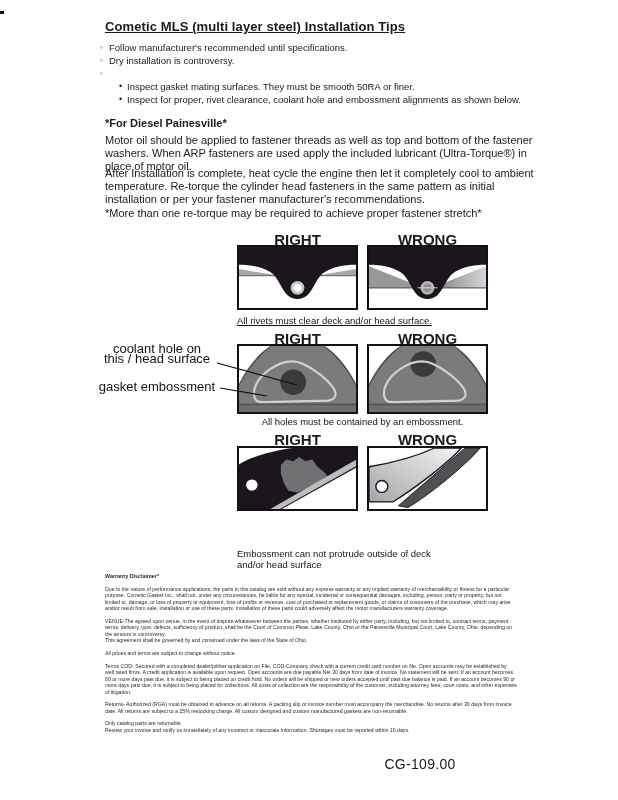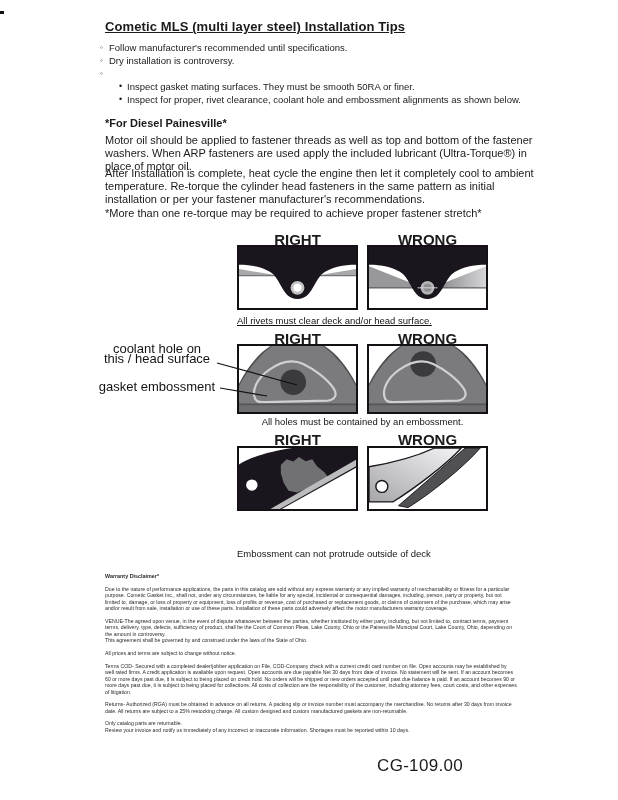--- a/index.html
+++ b/index.html
@@ -22,21 +22,21 @@
   .h63{height:61px;} .h70{height:66px;}
   .cap{position:absolute;font-size:9.5px;line-height:11px;color:#141414;}
   .cap-center{text-align:center;}
   .callout{position:absolute;left:98px;width:118px;text-align:center;font-size:13px;line-height:10px;color:#141414;}
   .leader-overlay{position:absolute;left:110px;top:340px;width:240px;height:70px;pointer-events:none;z-index:5;}
   .legal{position:absolute;left:105px;top:573px;width:412px;font-size:5.2px;line-height:6.5px;color:#2b2b2b;}
   .legal .lh{font-weight:bold;font-size:5.4px;margin:0 0 6px 0;}
   .legal p{margin:0 0 6.2px 0;}
   .legal .tight{margin:0;}
   .footer-code{position:absolute;left:340px;top:756px;width:160px;text-align:center;
-               font-size:17px;color:#1a1a1a;letter-spacing:.3px;}
+               font-size:14px;color:#1a1a1a;letter-spacing:.3px;}
 </style>
 </head>
 <body>
 
 <div class="page">
 
   <div class="edge-tick"></div>
 
   <div class="title">Cometic MLS (multi layer steel) Installation Tips</div>
 
@@ -171,20 +171,21 @@
       </defs>
       <rect width="123" height="65" fill="#ffffff"></rect>
       <path d="M0,20 C27,15.5 52,8 69,0 L97,0 C82,17 48,43 25,57.5 L0,57.5 Z" fill="url(#gr3)" stroke="#1a141c" stroke-width="1.4"></path>
       <path d="M31,61.5 L101,0 L117,0 C99,21 63,50 41,63.5 Z" fill="#515153" stroke="#1a141c" stroke-width="1"></path>
       <circle cx="13.5" cy="41" r="6.3" fill="#ffffff" stroke="#1a141c" stroke-width="1.5"></circle>
     </svg>
   </div>
 
   <div class="cap" style="left:237px;top:516px;width:240px;margin-top:32px;">
     <div>Embossment can not protrude outside of deck</div>
+    <div>and/or head surface</div>
   </div>
 
   <div class="legal">
     <div class="lh">Warranty Disclaimer*</div>
     <p>Due to the nature of performance applications, the parts in this catalog are sold without any express warranty or any implied warranty of merchantability or fitness for a particular purpose.  Cometic Gasket Inc., shall not, under any circumstances, be liable for any special, incidental or consequential damages, including, person, party or property, but not limited to, damage, or loss of property or equipment, loss of profits or revenue, cost of purchased or replacement goods, or claims of customers of the purchase, which may arise and/or result from sale, installation or use of these parts.  Installation of these parts could adversely affect the motor manufacturers warranty coverage.</p>
     <p class="tight">VENUE-The agreed upon venue, in the event of dispute whatsoever between the parties, whether instituted by either party, including, but not limited to, contract terms, payment terms, delivery, type, defects, sufficiency of product, shall be the Court of Common Pleas, Lake County, Ohio or the Painesville Municipal Court, Lake County, Ohio, depending on the amount in controversy.</p>
     <p>This agreement shall be governed by and construed under the laws of the State of Ohio.</p>
     <p>All prices and terms are subject to change without notice.</p>
     <p>Terms COD- Secured with a completed dealer/jobber application on File, COD-Company check with a current credit card number on file.  Open accounts may be established by well rated firms.  A credit application is available upon request.  Open accounts are due payable Net 30 days from date of invoice.  No statement will be sent.  If an account becomes 60 or more days past due, it is subject to being placed on credit hold.  No orders will be shipped or new orders accepted until past due balance is paid.  If an account becomes 90 or more days past due, it is subject to being placed for collections.  All costs of collection are the responsibility of the customer, including attorney fees, court costs, and other expenses of litigation.</p>
     <p>Returns- Authorized (RGA) must be obtained in advance on all returns.  A packing slip or invoice number must accompany the merchandise.  No returns after 30 days from invoice date.  All returns are subject to a 25% restocking charge.  All custom designed and custom manufactured gaskets are non-returnable.</p>

